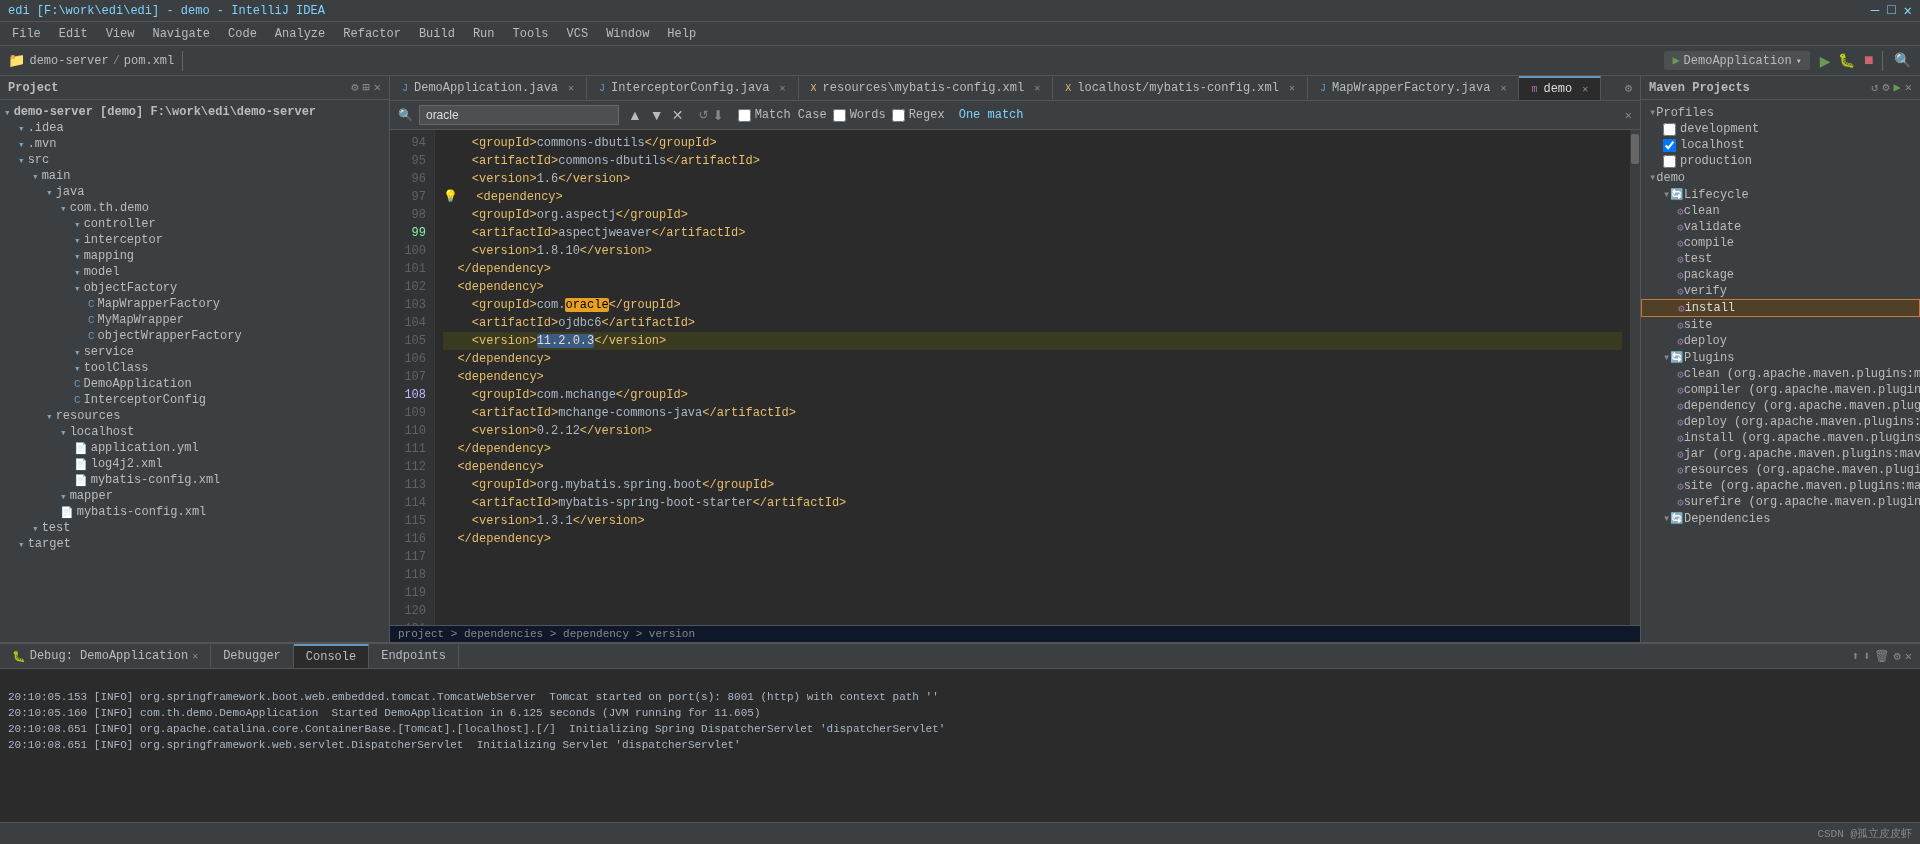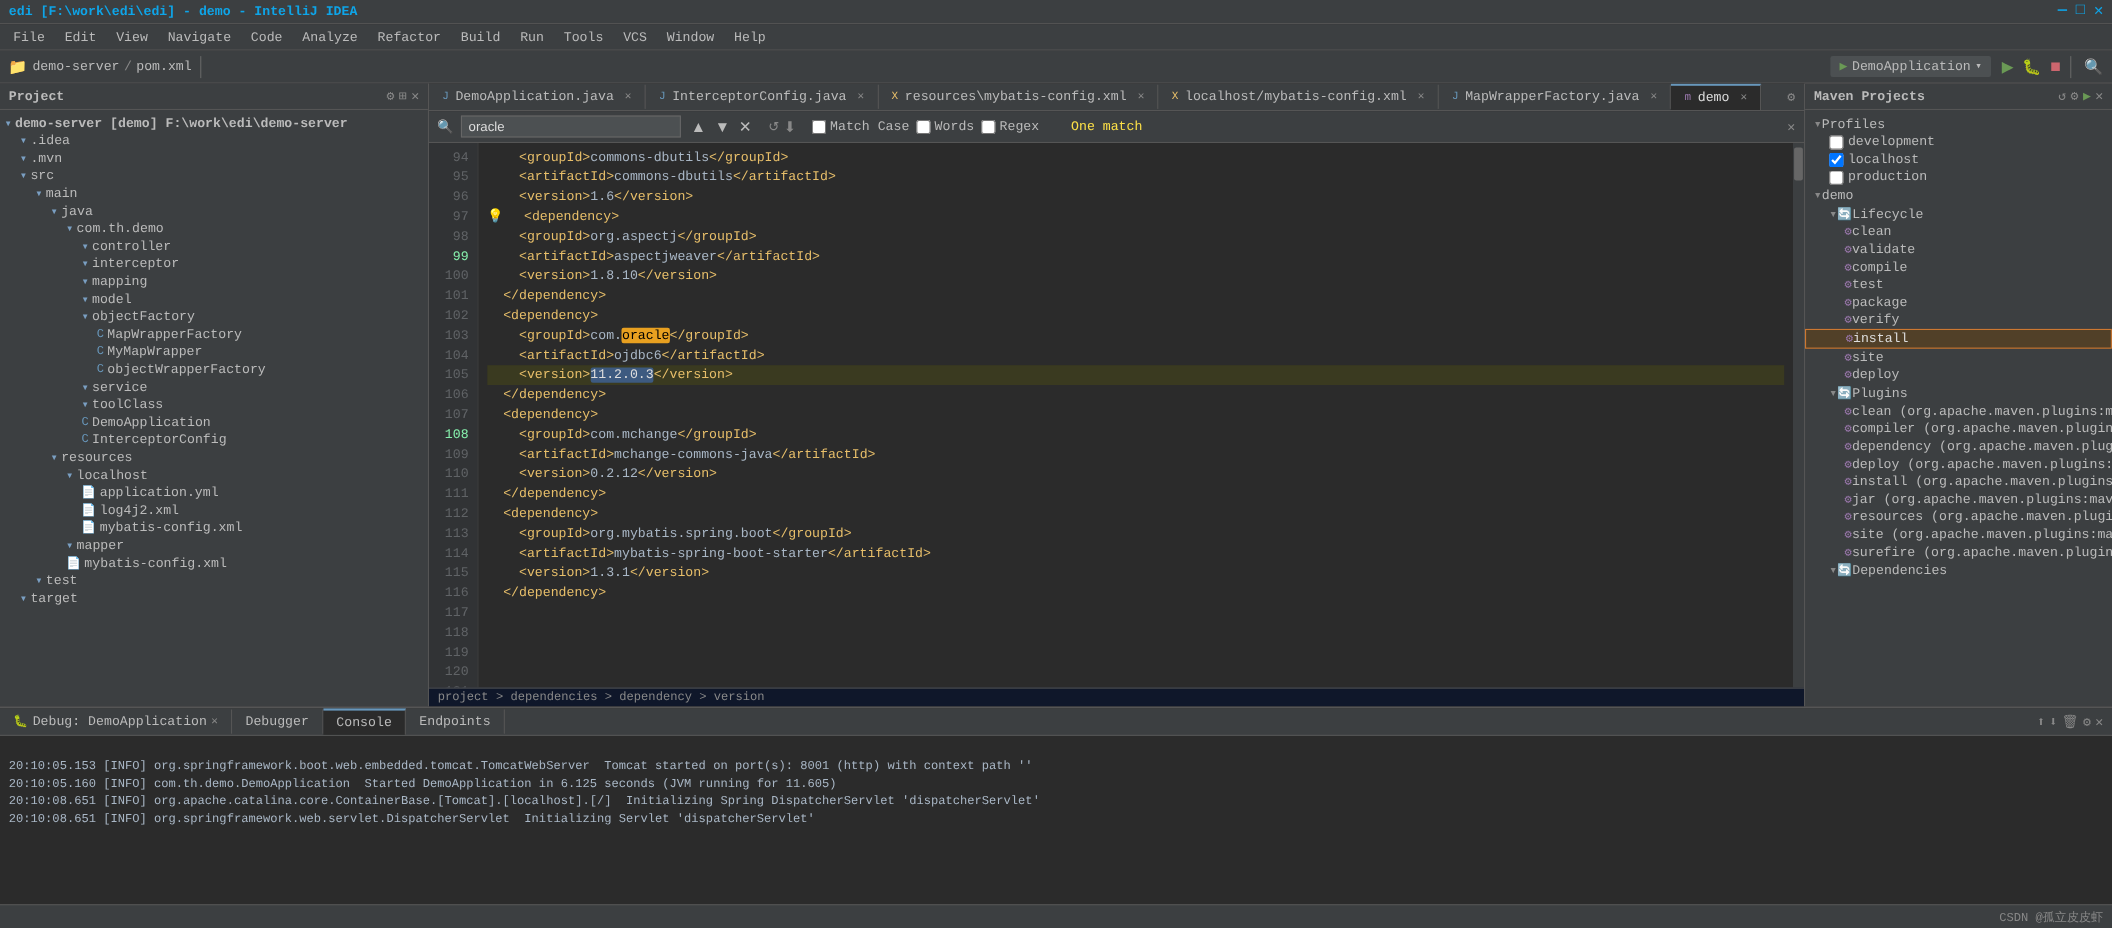--- a/index.html
+++ b/index.html
@@ -1,19 +1,19 @@
 <!DOCTYPE html>
 <html><head>
   <meta charset="utf-8">
   <style>
     * { margin: 0; padding: 0; box-sizing: border-box; }
     body { font-family: 'Consolas', 'Courier New', monospace; font-size: 12px; background: #2b2b2b; color: #a9b7c6; width: 1920px; height: 844px; overflow: hidden; }
 
     
-    #title-bar { background: #3c3f41; height: 22px; display: flex; align-items: center; justify-content: space-between; padding: 0 8px; color: #0ea5e9; font-size: 12px; border-bottom: 1px solid #555; font-weight: bold; }
+    #title-bar { background: #3c3f41; height: 22px; display: flex; align-items: center; justify-content: space-between; padding: 0 8px; color: #7dd3fc; font-size: 12px; border-bottom: 1px solid #555; }
     #title-bar .win-controls { display: flex; gap: 8px; }
     #title-bar .win-controls span { cursor: pointer; font-size: 14px; }
 
     
     #menu-bar { background: #3c3f41; height: 24px; display: flex; align-items: center; padding: 0 4px; border-bottom: 1px solid #555; gap: 2px; }
     #menu-bar span { padding: 2px 8px; color: #bbb; cursor: pointer; font-size: 12px; }
 
     
     #toolbar { background: #3c3f41; height: 30px; display: flex; align-items: center; padding: 0 8px; border-bottom: 1px solid #555; gap: 4px; }
     #toolbar .tb-separator { width: 1px; background: #666; height: 20px; margin: 0 4px; }
@@ -43,21 +43,21 @@
     #tabs-bar { background: #3c3f41; display: flex; align-items: center; border-bottom: 1px solid #555; overflow: hidden; }
     .tab { display: flex; align-items: center; padding: 4px 12px; border-right: 1px solid #555; cursor: pointer; font-size: 12px; color: #bbb; white-space: nowrap; gap: 6px; min-width: 0; }
     .tab.active { background: #2b2b2b; color: #ddd; border-top: 2px solid #6897bb; }
     .tab .tab-close { font-size: 10px; color: #888; margin-left: 4px; }
 
     
     #search-bar { background: #3c3f41; padding: 4px 8px; display: flex; align-items: center; gap: 6px; border-bottom: 1px solid #555; }
     #search-input { background: #4c5052; border: 1px solid #666; color: #ddd; padding: 2px 6px; font-size: 12px; width: 200px; outline: none; }
     #search-bar .checkbox-group { display: flex; align-items: center; gap: 4px; }
     #search-bar label { color: #bbb; font-size: 12px; }
-    #search-bar .match-count { color: #fde047; font-size: 12px; margin-left: 23px; }
+    #search-bar .match-count { color: #7dd3fc; font-size: 12px; margin-left: 8px; }
     #search-bar .search-nav { display: flex; gap: 2px; }
     #search-bar .search-nav button { background: none; border: none; color: #bbb; cursor: pointer; font-size: 14px; padding: 0 3px; }
     #search-bar .close-btn { margin-left: auto; cursor: pointer; color: #888; }
 
     
     #code-editor { flex: 1; overflow: auto; display: flex; background: #2b2b2b; }
     #line-numbers { background: #313335; padding: 4px 8px; text-align: right; color: #606366; font-size: 12px; line-height: 18px; user-select: none; min-width: 45px; border-right: 1px solid #3a3a3a; }
     #code-content { flex: 1; padding: 4px 8px; font-size: 12px; line-height: 18px; color: #a9b7c6; white-space: pre; }
 
     
@@ -370,21 +370,21 @@
           <div>98</div>
           <div style="color: #86efac;">99</div>
           <div>100</div>
           <div>101</div>
           <div>102</div>
           <div>103</div>
           <div>104</div>
           <div>105</div>
           <div>106</div>
           <div>107</div>
-          <div style="color: #86efac;">108</div>
+          <div style="color: #c4b5fd;">108</div>
           <div>109</div>
           <div>110</div>
           <div>111</div>
           <div>112</div>
           <div>113</div>
           <div>114</div>
           <div>115</div>
           <div>116</div>
           <div>117</div>
           <div>118</div>

